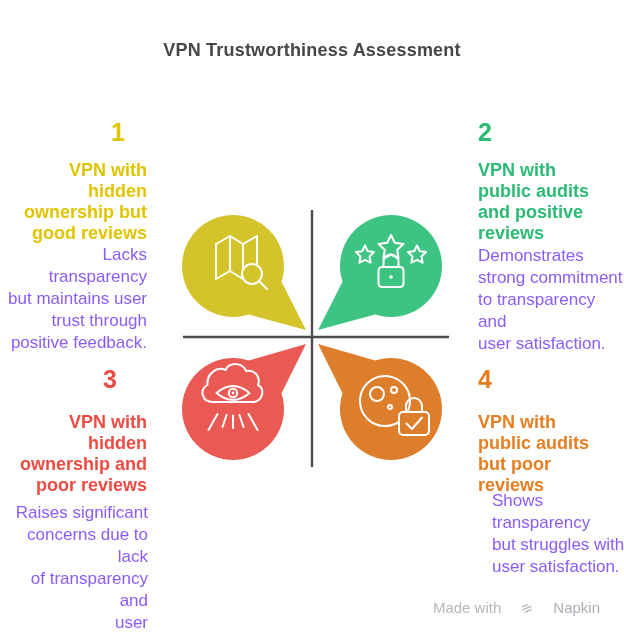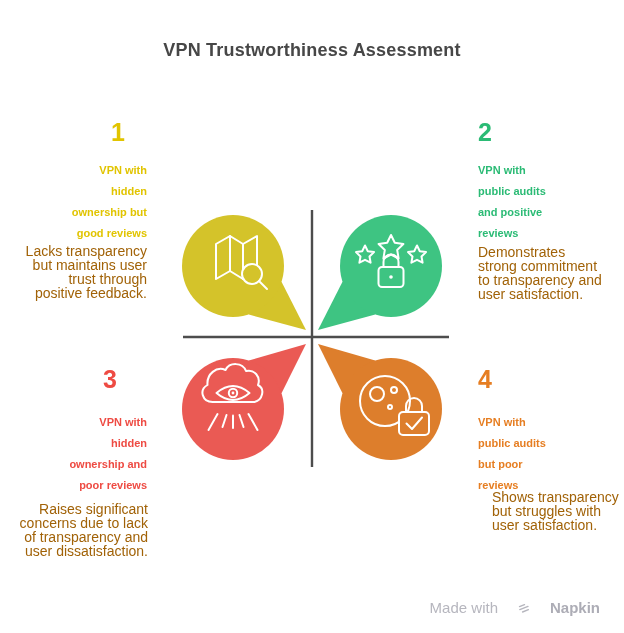--- a/index.html
+++ b/index.html
@@ -5,40 +5,40 @@
   html,body{margin:0;padding:0;background:#fff;}
   .canvas{
     position:relative;width:624px;height:633px;background:#ffffff;overflow:hidden;
     font-family:"Liberation Sans",sans-serif;
   }
   .title{
     position:absolute;top:40px;left:0;width:624px;text-align:center;
     font-size:18px;font-weight:700;color:#474747;letter-spacing:.2px;
   }
   .num{position:absolute;font-size:25px;font-weight:700;line-height:1;}
-  .head{position:absolute;font-size:11px;font-weight:700;line-height:21px;white-space:pre-line;}
-  .btxt{position:absolute;font-size:14px;line-height:14px;color:#a16207;white-space:pre-line;}
+  .head{position:absolute;font-size:18px;font-weight:700;line-height:21px;white-space:pre-line;}
+  .btxt{position:absolute;font-size:17px;line-height:22px;color:#8b5cf6;white-space:pre-line;}
   .q1n{left:98px;top:120px;width:40px;text-align:center;}
   .q2n{left:478px;top:120px;}
   .q3n{left:90px;top:367px;width:40px;text-align:center;}
   .q4n{left:478px;top:367px;}
   .q1h{left:10px;top:160px;width:137px;text-align:right;}
   .q2h{left:478px;top:160px;width:140px;}
   .q3h{left:10px;top:412px;width:137px;text-align:right;}
   .q4h{left:478px;top:412px;width:140px;}
   .q1b{left:5px;top:244px;width:142px;text-align:right;}
   .q2b{left:478px;top:245px;width:146px;}
   .q3b{left:2px;top:502px;width:146px;text-align:right;}
   .q4b{left:492px;top:490px;width:146px;}
   .diagram{position:absolute;left:170px;top:190px;width:290px;height:290px;}
   .footer{
     position:absolute;top:599px;right:24px;display:flex;align-items:center;gap:20px;
     font-size:15px;color:#b6b6be;
   }
-  .footer .brand{font-weight:700;color:#adadb6;}
+  .footer .brand{font-weight:400;color:#adadb6;}
 </style>
 </head>
 <body>
 
 <div class="canvas">
 
   <div class="title">VPN Trustworthiness Assessment</div>
 
   <div class="num q1n" style="color: rgb(225, 196, 0);">1</div>
   <div class="head q1h" style="color: rgb(225, 196, 0);">VPN with

